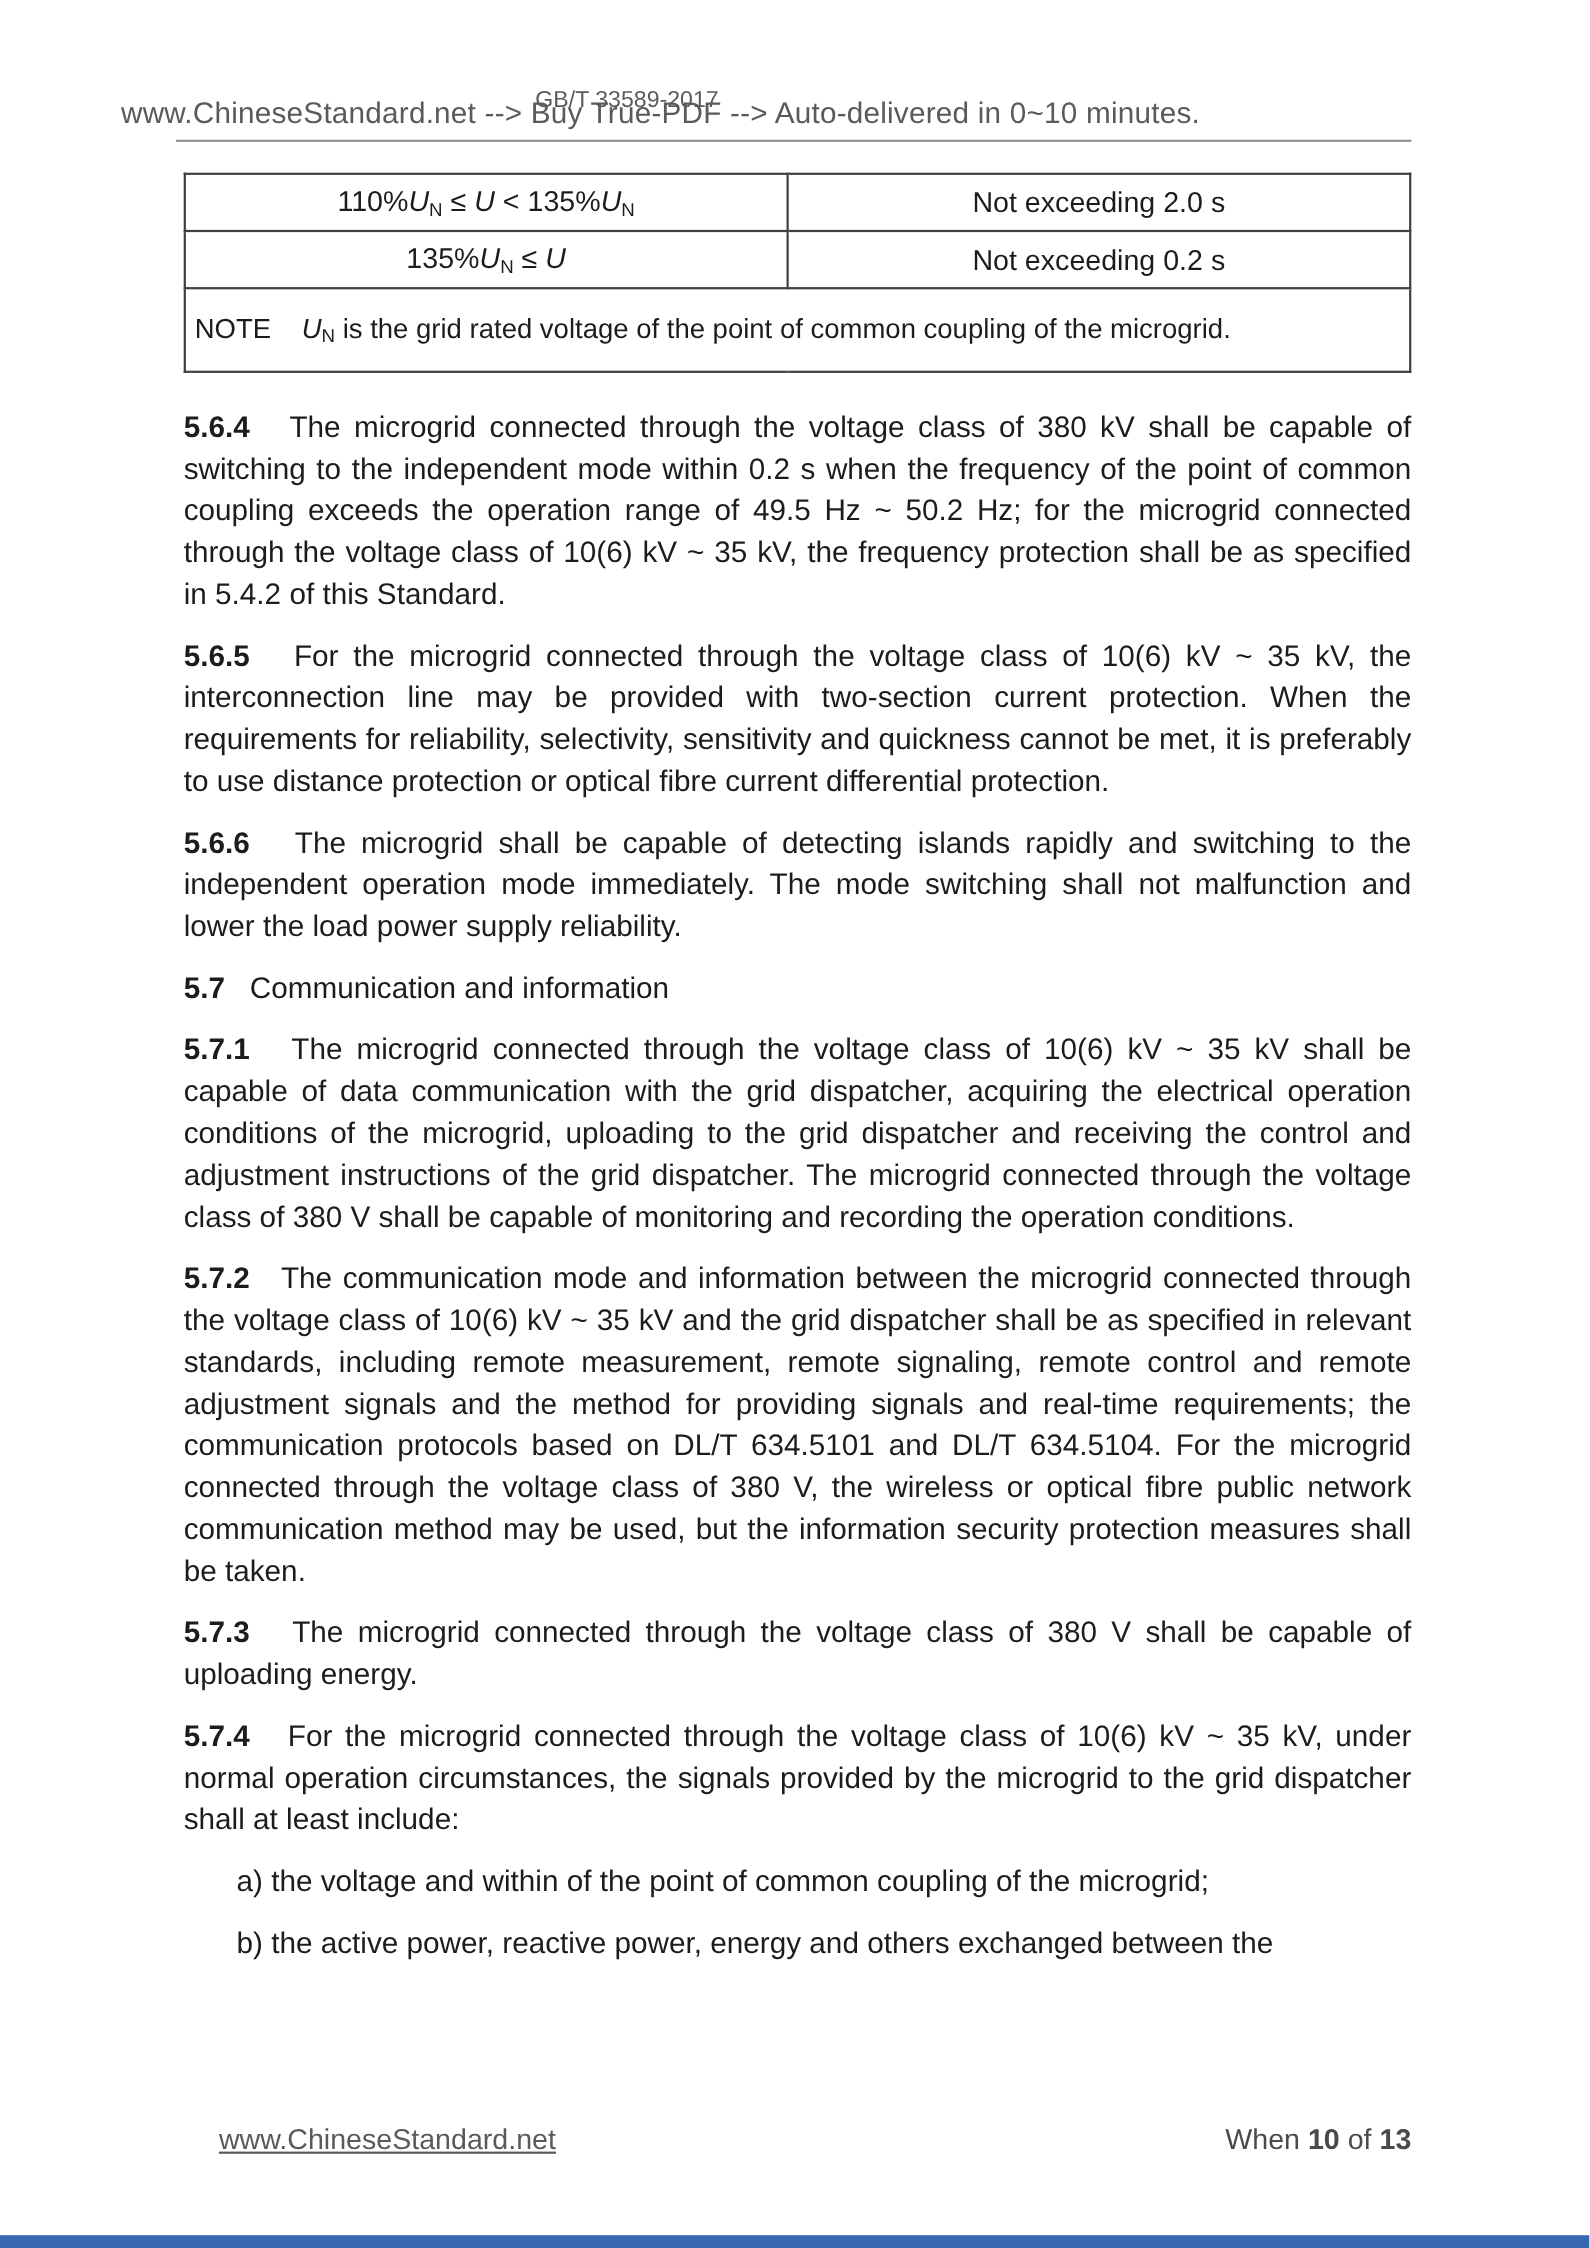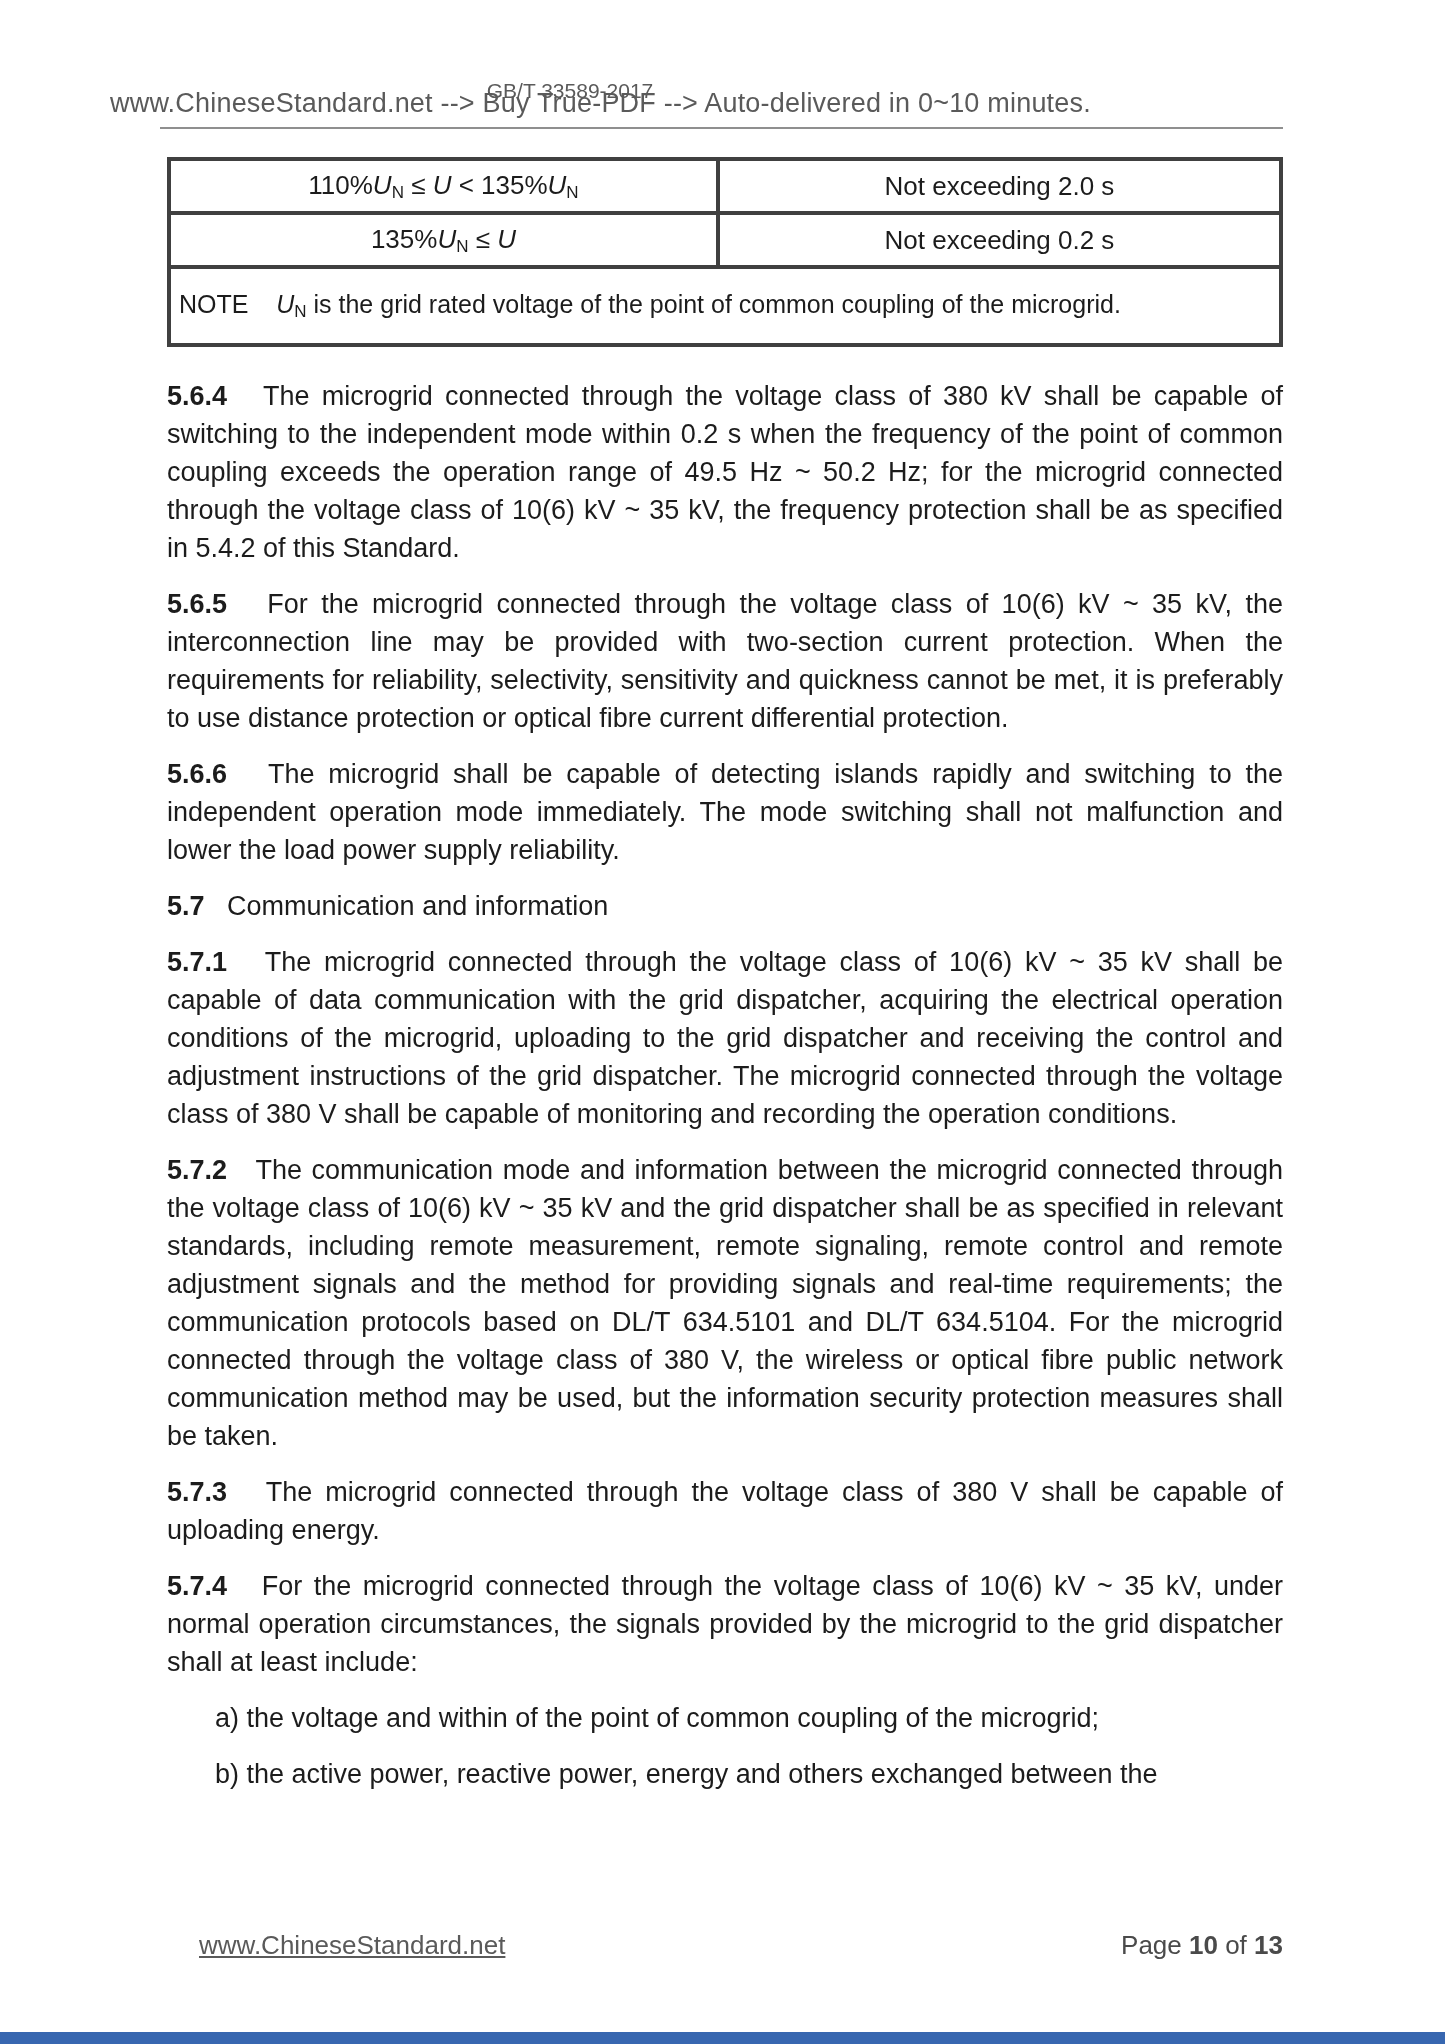--- a/index.html
+++ b/index.html
@@ -17,21 +17,21 @@
     font-size:21px;color:#5a5a5a;white-space:nowrap;
   }
   .hdr-rule{
     position:absolute;left:160px;top:127px;width:1123px;height:2px;background:#8f8f8f;
   }
   .content{position:absolute;left:167px;top:157px;width:1116px;}
   table.vtab{
     width:100%;border-collapse:collapse;table-layout:fixed;
   }
   table.vtab td{
-    border:4px solid #404040;font-size:26px;color:#1c1c1c;
+    border:2px solid #404040;font-size:26px;color:#1c1c1c;
     text-align:center;vertical-align:middle;height:50px;padding:0;
   }
   table.vtab td.cond{width:49%;}
   table.vtab td.note{
     height:40px;text-align:left;font-size:25px;padding:17px 8px;
   }
   .para{
     margin:18px 0 0 0;font-size:27px;line-height:38px;text-align:justify;
     color:#1c1c1c;
   }
@@ -97,17 +97,17 @@
     <p class="para"><span class="b">5.7.4</span><span>&nbsp;&nbsp; For the microgrid connected through the voltage class of 10(6) kV ~ 35 kV, under normal operation circumstances, the signals provided by the microgrid to the grid dispatcher shall at least include:</span></p>
 
     <p class="para item"><span>a) the voltage and within of the point of common coupling of the microgrid;</span></p>
 
     <p class="para item"><span>b) the active power, reactive power, energy and others exchanged between the</span></p>
 
   </div>
 
   <a class="f-site">www.ChineseStandard.net</a>
 
-  <div class="f-page"><span>Page </span><span class="b">10</span><span> of </span><span class="b">13</span></div>
+  <div class="f-page"><span>When </span><span class="b">10</span><span> of </span><span class="b">13</span></div>
 
   <div class="bottom-bar"></div>
 
 </div>
 
 </body></html>

